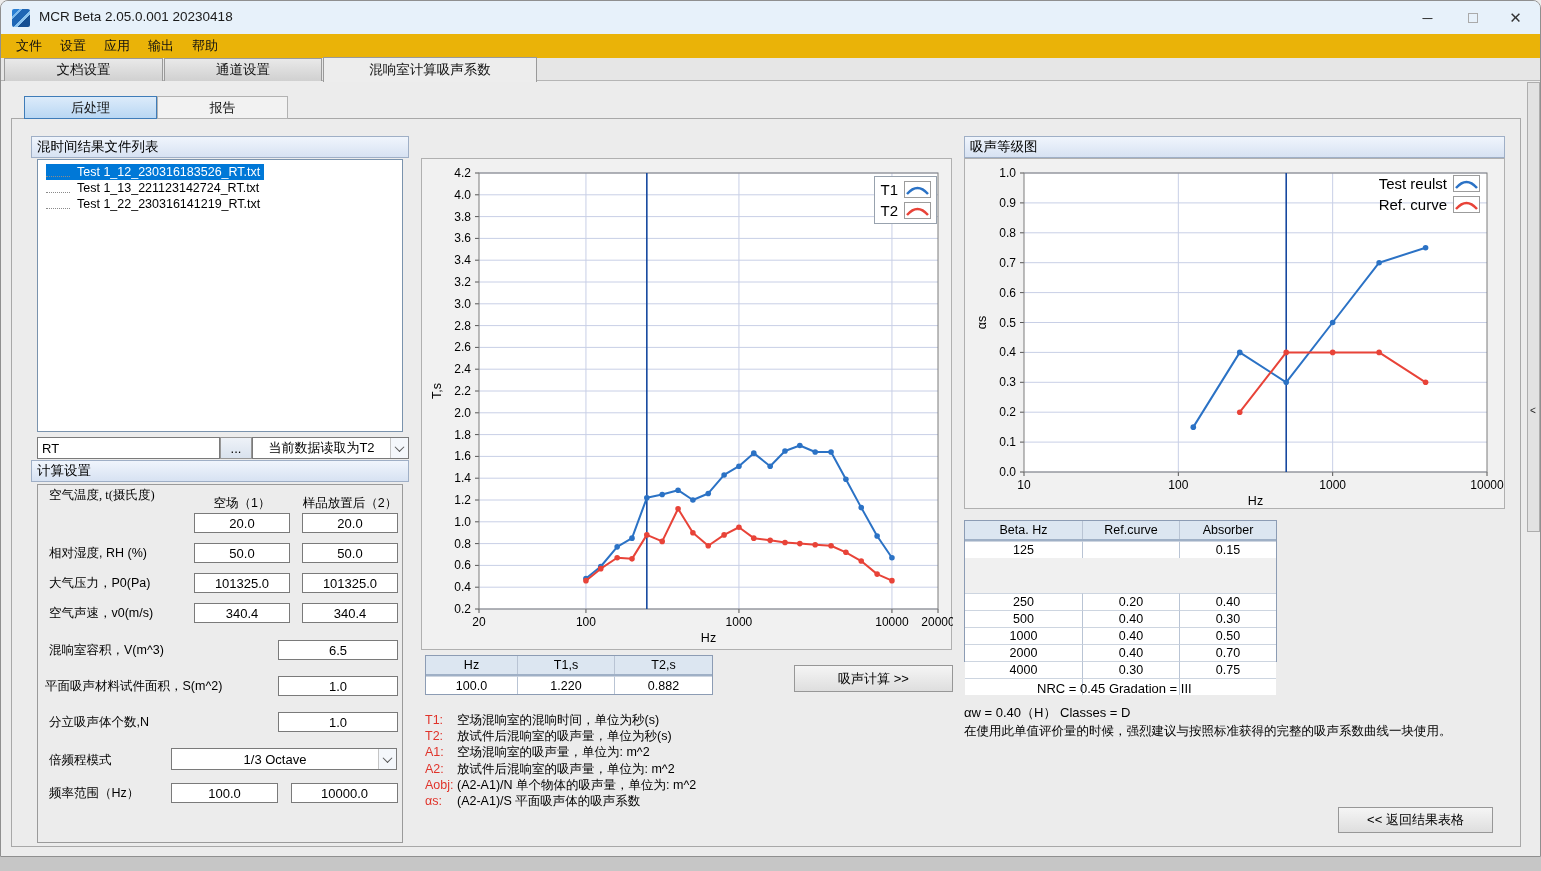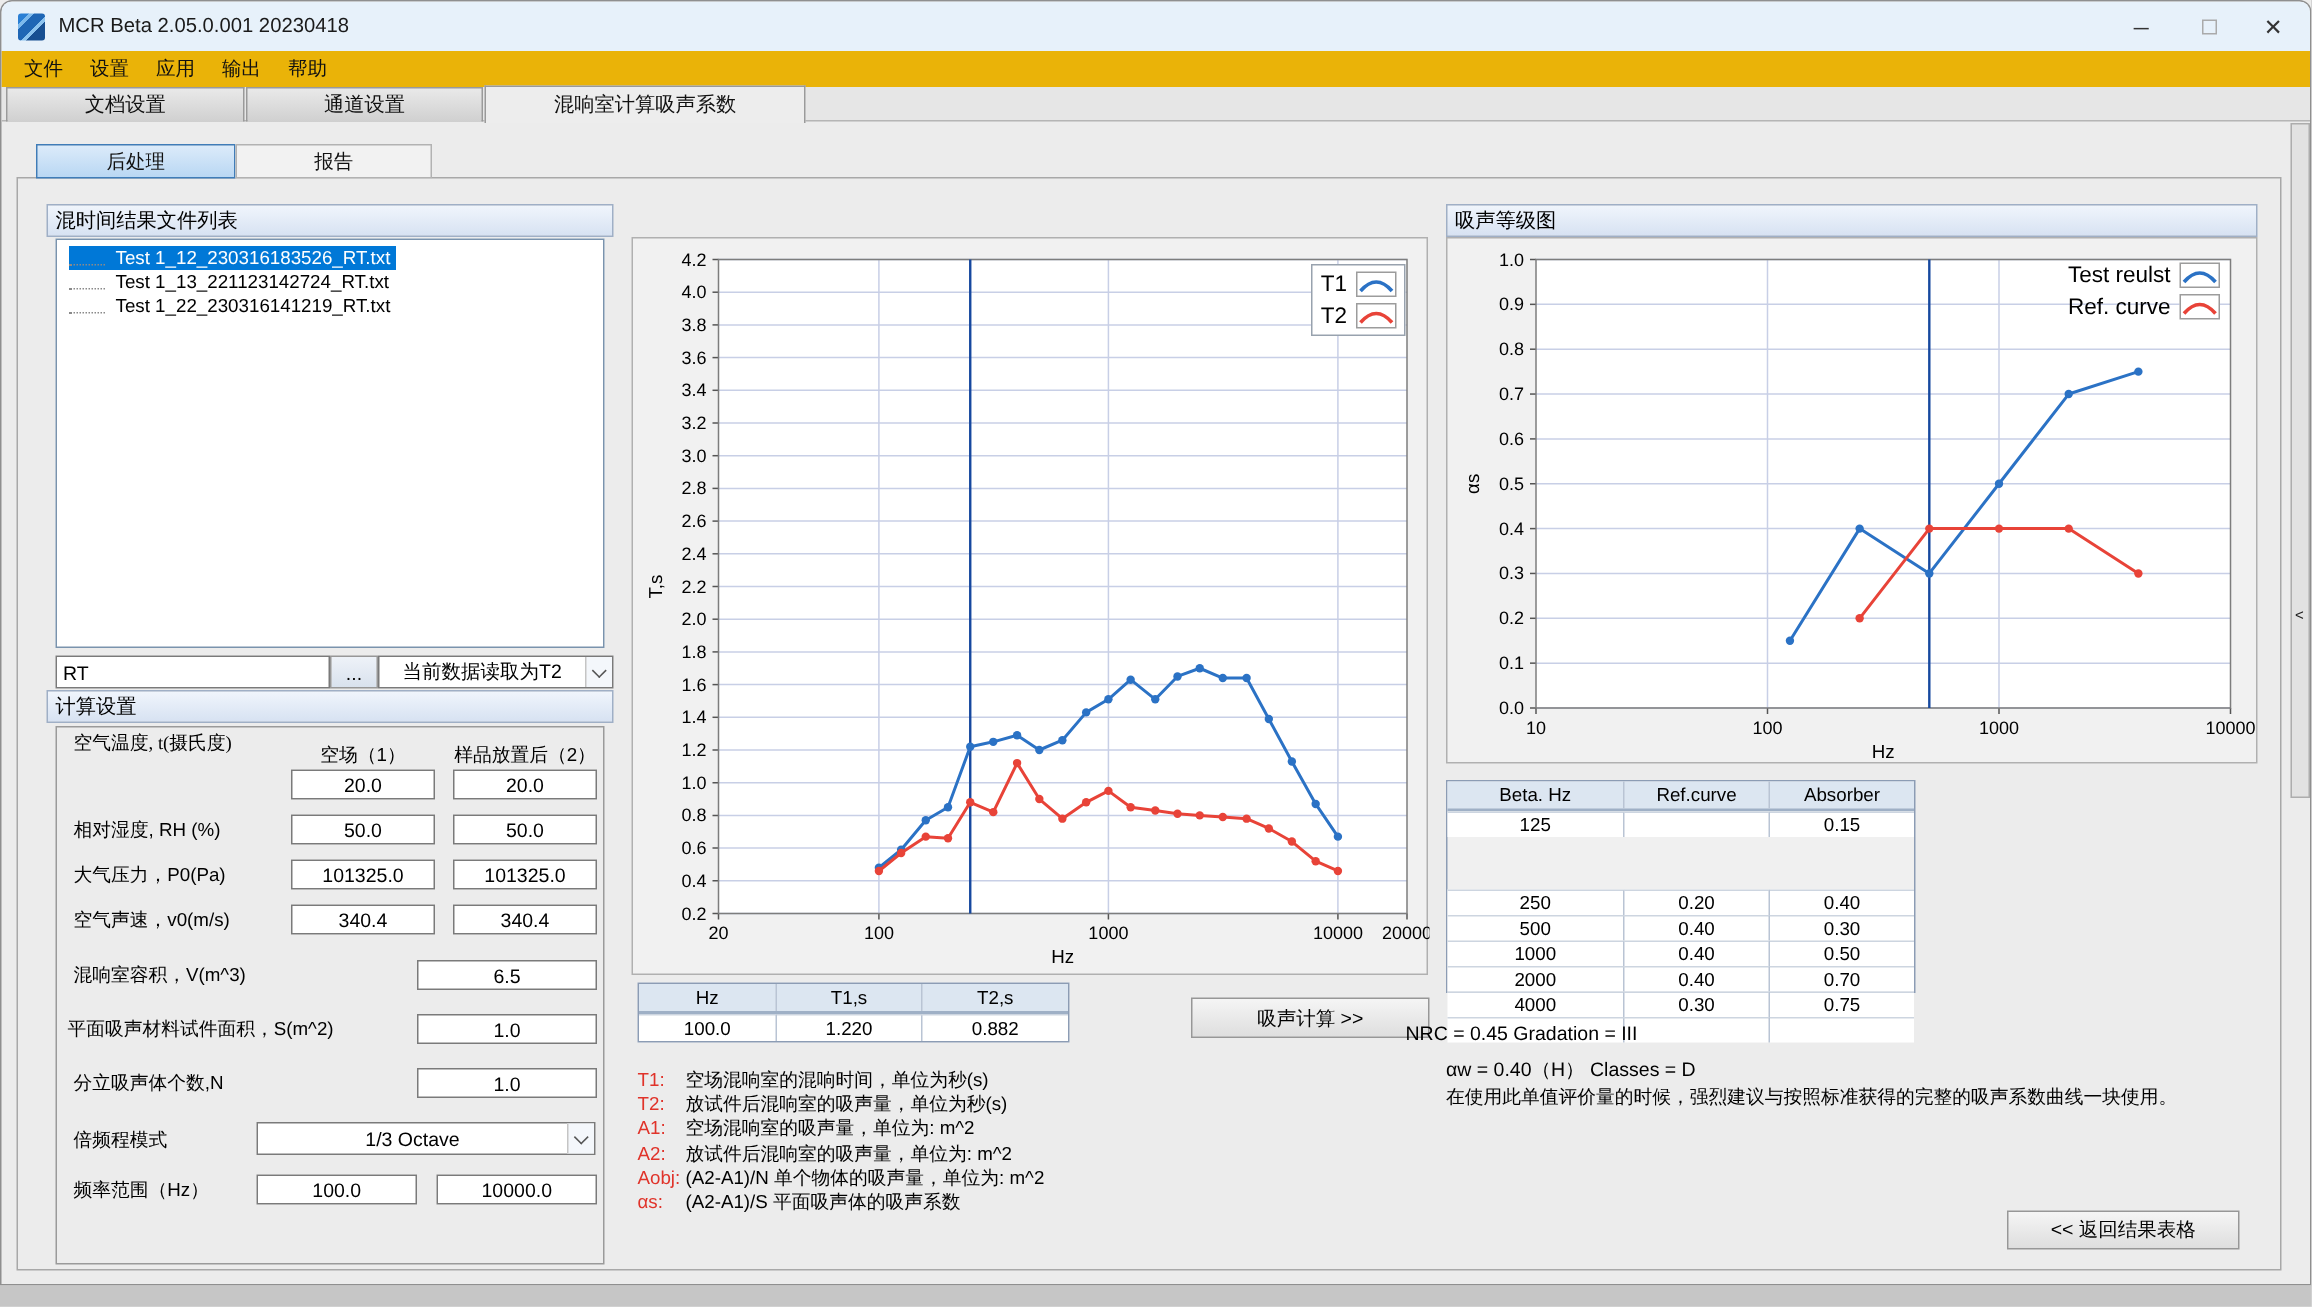--- a/index.html
+++ b/index.html
@@ -469,21 +469,21 @@
             <div class="cell" style="width: 96px; height: 17px; line-height: 17px;">0.75</div>
           </div>
           <div class="trow" style="height: 17px;">
             <div class="cell" style="width: 118px; height: 17px; line-height: 17px;"></div>
             <div class="cell" style="width: 97px; height: 17px; line-height: 17px;"></div>
             <div class="cell" style="width: 96px; height: 17px; line-height: 17px;"></div>
           </div>
         </div>
     </div>
 
-    <div class="rtext" style="left:936px;top:680px;">NRC = 0.45  Gradation = III</div>
+    <div class="rtext" style="left:1036px;top:680px;">NRC = 0.45  Gradation = III</div>
     <div class="rtext" style="left:963px;top:703px;">αw = 0.40（H）  Classes = D</div>
     <div class="rtext" style="left:963px;top:722px;font-size:12.5px;">在使用此单值评价量的时候，强烈建议与按照标准获得的完整的吸声系数曲线一块使用。</div>
 
     <div class="btn" style="left:1337px;top:806px;width:155px;height:26px;">&lt;&lt; 返回结果表格</div>
 
     <div class="collapse-strip">
         <span>&lt;</span>
       </div>
   </div>
 

